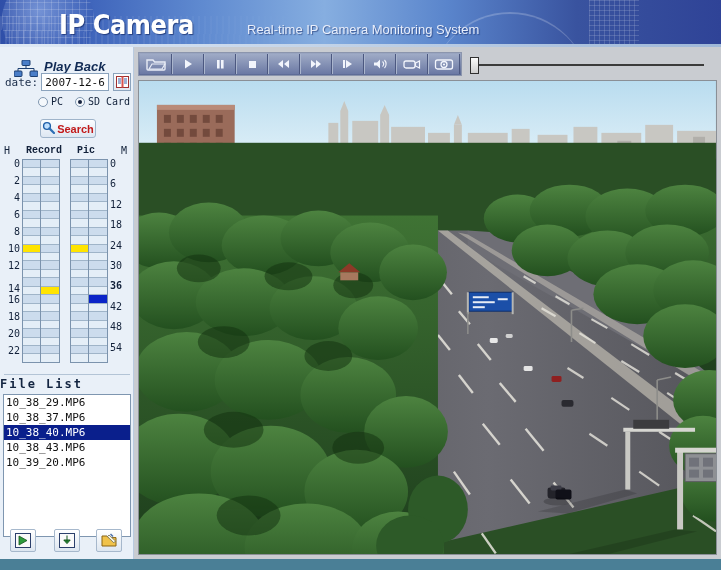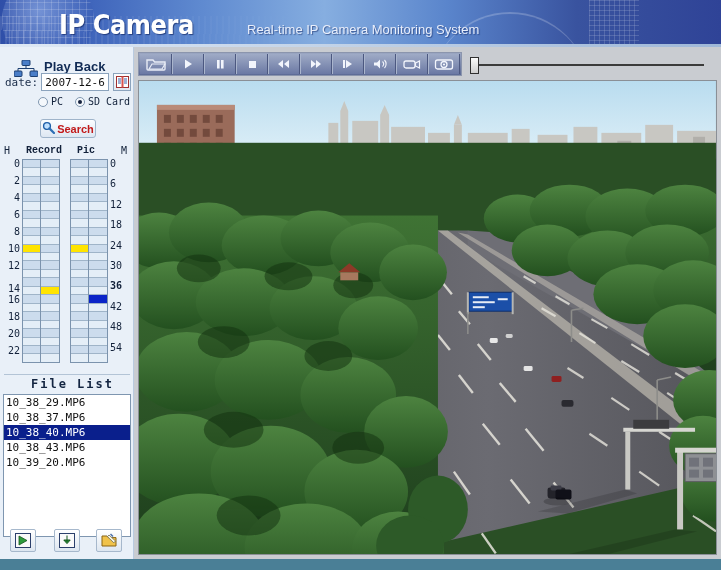--- a/index.html
+++ b/index.html
@@ -77,21 +77,21 @@
 
   
   #left-panel {
     position: absolute; left: 0; top: 47px; width: 134px; height: 512px;
     background: #e9f0f8;
     border-right: 1px solid #b9cbe0;
   }
   .lp-inner { position: relative; width: 100%; height: 100%; }
 
   #playback-header {
-    position: absolute; left: 6px; top: 10px; width: 126px; height: 22px;
+    position: absolute; left: 6px; top: 10px; width: 126px; height: 22px; font-style: italic;
   }
   #pb-icon {
     position: absolute; left: 8px; top: 3px; width: 24px; height: 17px;
   }
   #playback-title {
     position: absolute; left: 38px; top: 2px;
     font-size: 13px; color: #102a54; font-weight: 600;
   }
 
   #date-row { position: absolute; left: 0; top: 26px; width: 134px; height: 20px; }
@@ -187,21 +187,21 @@
     font-family: "DejaVu Sans Mono", monospace; font-size: 10px; color:#12213a;
   }
 
   
   #filelist-sep {
     position: absolute; left: 4px; top: 327px; width: 126px; height: 1px;
     background: #b3c4d6;
   }
   #filelist-title {
     position: absolute; left: 0; top: 330px; width: 114px;
-    text-align: right;
+    text-align: left;
     font-family: "DejaVu Sans Mono", monospace;
     font-size: 12px; font-weight: bold; letter-spacing: 2px; color: #132541;
   }
   #filelist-box {
     position: absolute; left: 3px; top: 347px; width: 128px; height: 143px;
     border: 1px solid #7e96b0; background: #ffffff;
     overflow: hidden;
   }
   .file-row {
     height: 15px; line-height: 15px;

